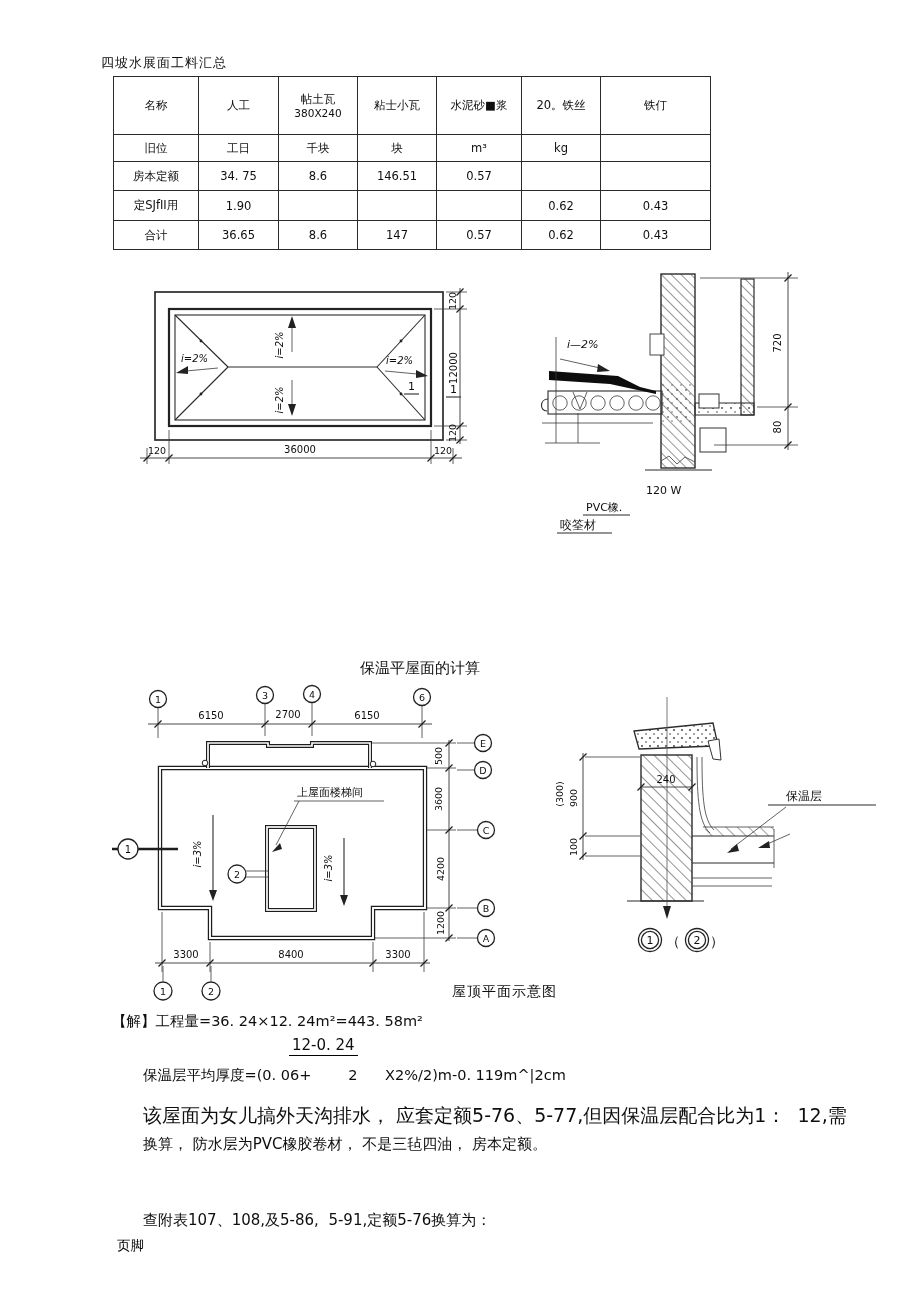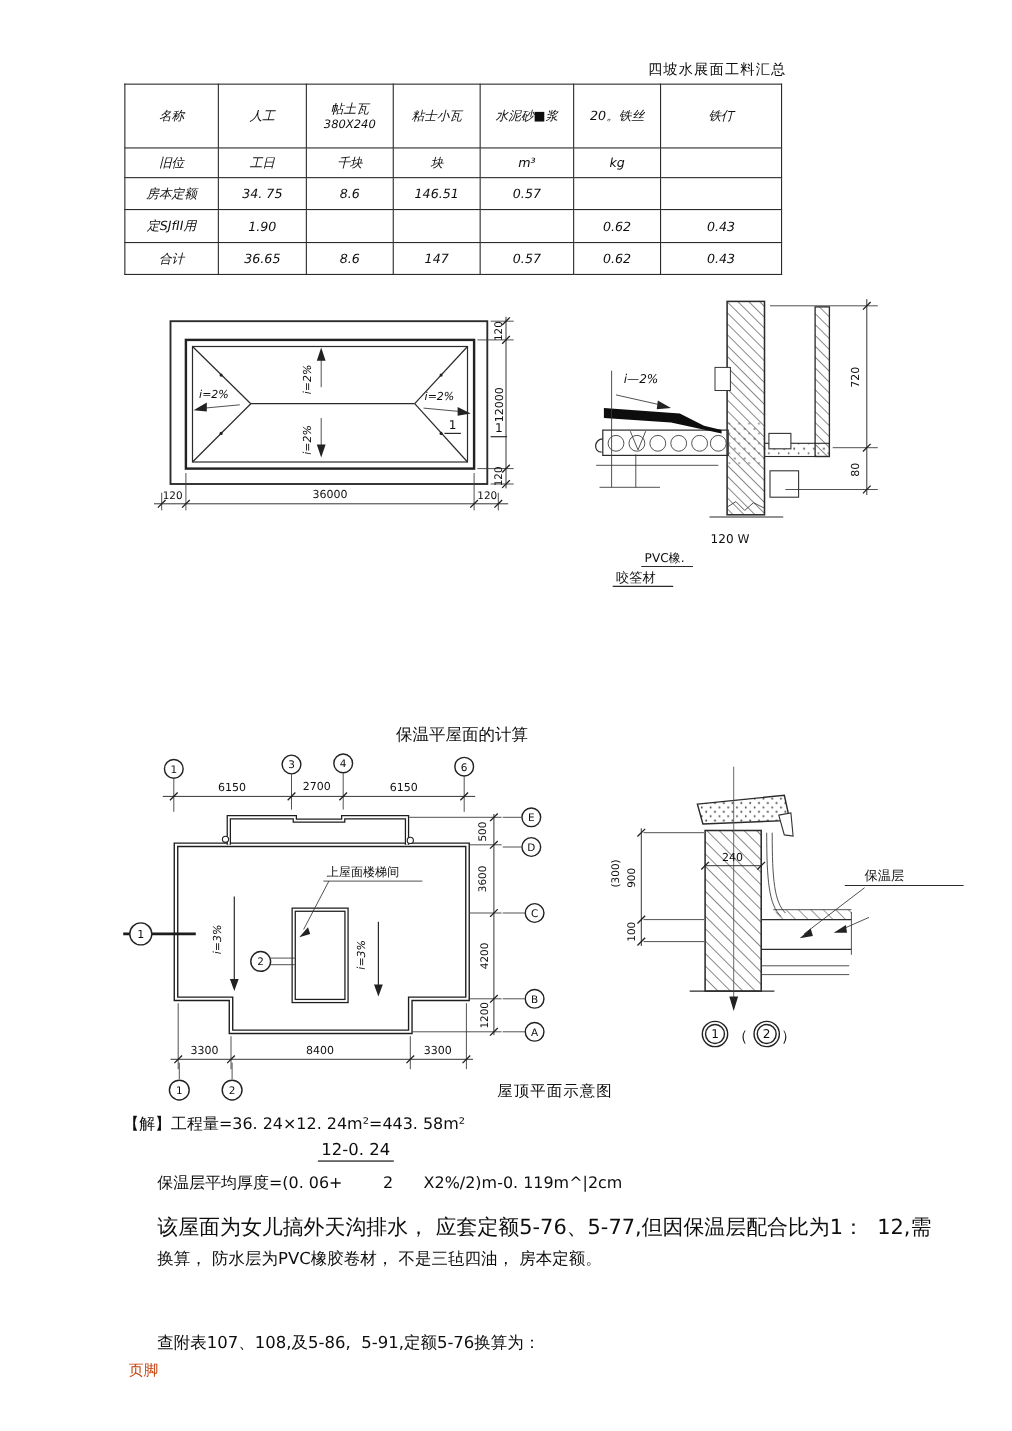--- a/index.html
+++ b/index.html
@@ -1,35 +1,35 @@
 <!DOCTYPE html>
 <html><head>
 <meta charset="utf-8">
 <style>
   html,body{margin:0;padding:0;background:#ffffff;}
   #page{position:relative;width:920px;height:1301px;background:#fff;overflow:hidden;
         font-family:"DejaVu Sans","Liberation Sans",sans-serif;color:#0e0e0e;}
   .abs{position:absolute;}
   
-  #mat-title{left:118px;top:54px;width:597px;text-align:right;font-size:13px;letter-spacing:1px;}
+  #mat-title{left:101px;top:54px;width:597px;text-align:left;font-size:13px;letter-spacing:1px;}
   table.mat{position:absolute;left:113px;top:76px;border-collapse:collapse;table-layout:fixed;}
   table.mat td{border:1px solid #2a2a2a;text-align:center;vertical-align:middle;
-               font-size:11.5px;padding:0;overflow:hidden;font-style:italic;}
+               font-size:11.5px;padding:0;overflow:hidden;}
   .hdr2{font-size:10.5px;}
   
   .qtext{left:110px;top:246px;font-size:15.5px;}
   .figtitle{left:320px;top:659px;width:200px;text-align:center;font-size:15px;}
   .sol{white-space:pre;}
   #sol1{left:112px;top:1012px;font-size:14.5px;}
   #solfrac{left:289px;top:1036px;font-size:15px;border-bottom:1.6px solid #000;padding:0 3px 1px 3px;}
   #sol2{left:143px;top:1066px;font-size:14.5px;}
   #para1{left:143px;top:1103px;font-size:19px;}
   #para2{left:143px;top:1135px;font-size:15px;}
   #para3{left:143px;top:1167px;font-size:15px;margin-top:44px;}
-  #footer{left:117px;top:1237px;font-size:13.5px;color:#c2410c;}
+  #footer{left:117px;top:1237px;font-size:13.5px;color:#000000;}
   
   svg{position:absolute;overflow:visible;}
   svg .ln{stroke:#2b2b2b;stroke-width:1.1;fill:none;}
   svg .ln2{stroke:#2b2b2b;stroke-width:1.7;fill:none;}
   svg .thin{stroke:#3a3a3a;stroke-width:0.8;fill:none;}
   svg .dim{stroke:#333;stroke-width:0.9;fill:none;}
   svg .tick{stroke:#1f1f1f;stroke-width:1.2;}
   svg .dblD{stroke:#1d1d1d;stroke-width:4.4;fill:none;}
   svg .dblW{stroke:#ffffff;stroke-width:1.9;fill:none;}
   svg .bubble{fill:#fff;stroke:#222;stroke-width:1.3;}

